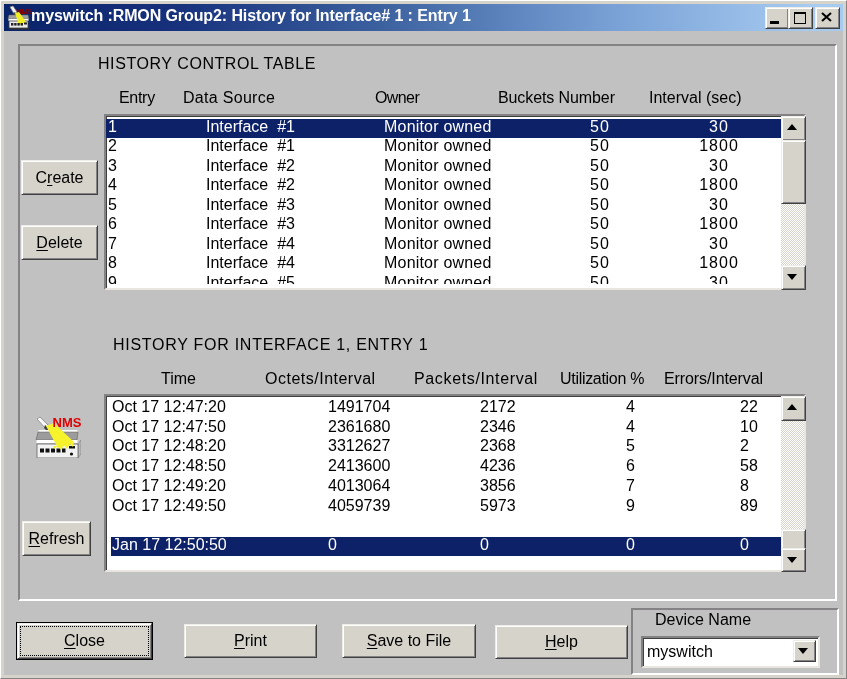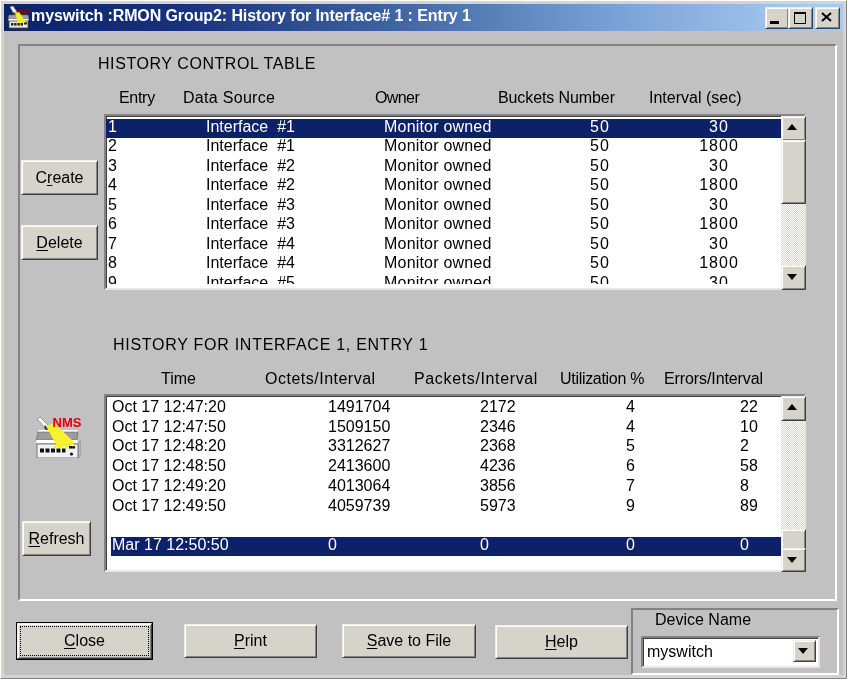--- a/index.html
+++ b/index.html
@@ -176,21 +176,21 @@
 <div class="abs" id="rows2" style="left:104px;top:396px;width:675px;height:170px;overflow:hidden;margin-left:7px;">
     <div class="row " style="top:3.00px">
       <span style="left:1px">Oct 17 12:47:20</span>
       <span style="left:217px">1491704</span>
       <span style="left:369px">2172</span>
       <span style="left:515px">4</span>
       <span style="left:629px">22</span>
     </div>
     <div class="row " style="top:22.70px">
       <span style="left:1px">Oct 17 12:47:50</span>
-      <span style="left:217px">1509150</span>
+      <span style="left:217px">2361680</span>
       <span style="left:369px">2346</span>
       <span style="left:515px">4</span>
       <span style="left:629px">10</span>
     </div>
     <div class="row " style="top:42.40px">
       <span style="left:1px">Oct 17 12:48:20</span>
       <span style="left:217px">3312627</span>
       <span style="left:369px">2368</span>
       <span style="left:515px">5</span>
       <span style="left:629px">2</span>
@@ -210,21 +210,21 @@
       <span style="left:629px">8</span>
     </div>
     <div class="row " style="top:101.50px">
       <span style="left:1px">Oct 17 12:49:50</span>
       <span style="left:217px">4059739</span>
       <span style="left:369px">5973</span>
       <span style="left:515px">9</span>
       <span style="left:629px">89</span>
     </div>
     <div class="row sel" style="top:140.90px">
-      <span style="left:1px">Mar 17 12:50:50</span>
+      <span style="left:1px">Jan 17 12:50:50</span>
       <span style="left:217px">0</span>
       <span style="left:369px">0</span>
       <span style="left:515px">0</span>
       <span style="left:629px">0</span>
     </div>
   </div>
 
 <div class="abs sb" style="left:781px;top:396px;height:174px;">
   <div class="sbtn" style="top:0;height:23px;">
       <i class="arr up"></i>

